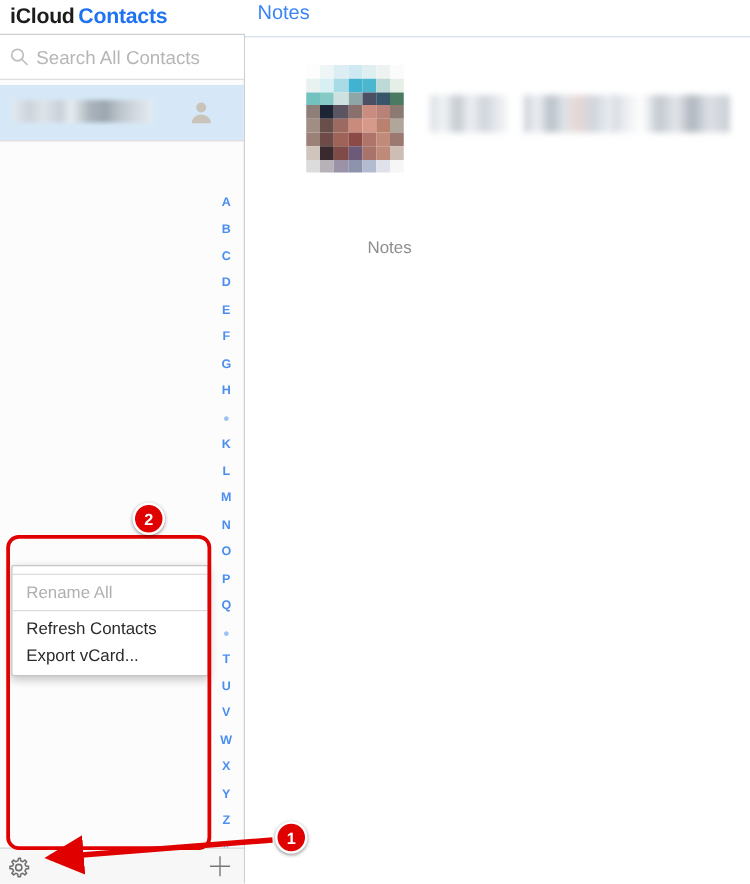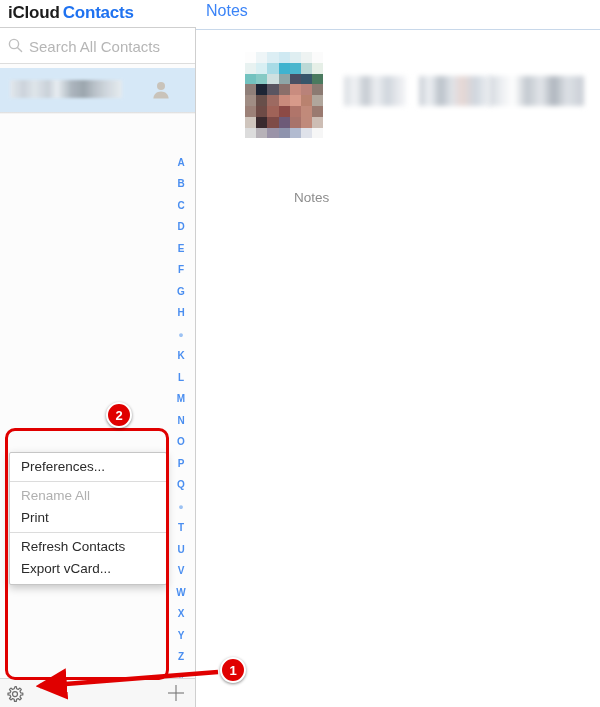--- a/index.html
+++ b/index.html
@@ -442,24 +442,22 @@
         <div class="px" style="left: 56px; top: 75.6px; width: 11.2px; height: 10.8px; background: rgb(223, 226, 234);"></div>
         <div class="px" style="left: 67.2px; top: 75.6px; width: 11.2px; height: 10.8px; background: rgb(246, 246, 246);"></div>
       </div>
     <div class="name-blur n1"></div>
     <div class="name-blur n2"></div>
     <div class="name-blur n3"></div>
     <div class="notes-label">Notes</div>
   </div>
 
   <div class="context-menu">
-      <div class="menu-item"><span>Preferences...</span></div>
       <div class="menu-sep"></div>
       <div class="menu-item disabled"><span>Rename All</span></div>
-      <div class="menu-item"><span>Print</span></div>
       <div class="menu-sep"></div>
       <div class="menu-item"><span>Refresh Contacts</span></div>
       <div class="menu-item"><span>Export vCard...</span></div>
     </div>
 
   <div class="anno-layer">
     <div class="hilite-box"></div>
     <svg width="600" height="707" style="position:absolute;left:0;top:0;">
       <defs>
         <marker id="arrowhead" markerWidth="7" markerHeight="7" refX="6" refY="3.5" orient="auto" markerUnits="strokeWidth">

